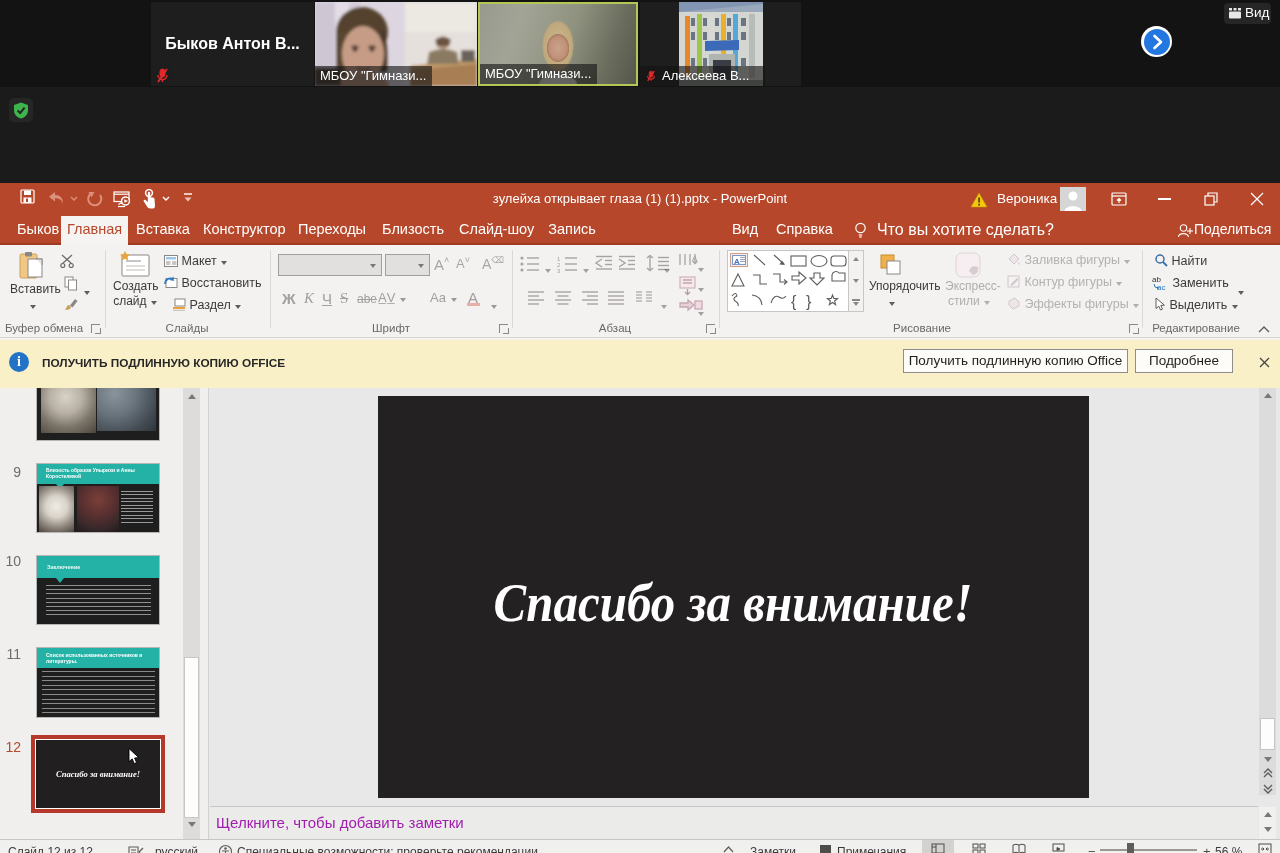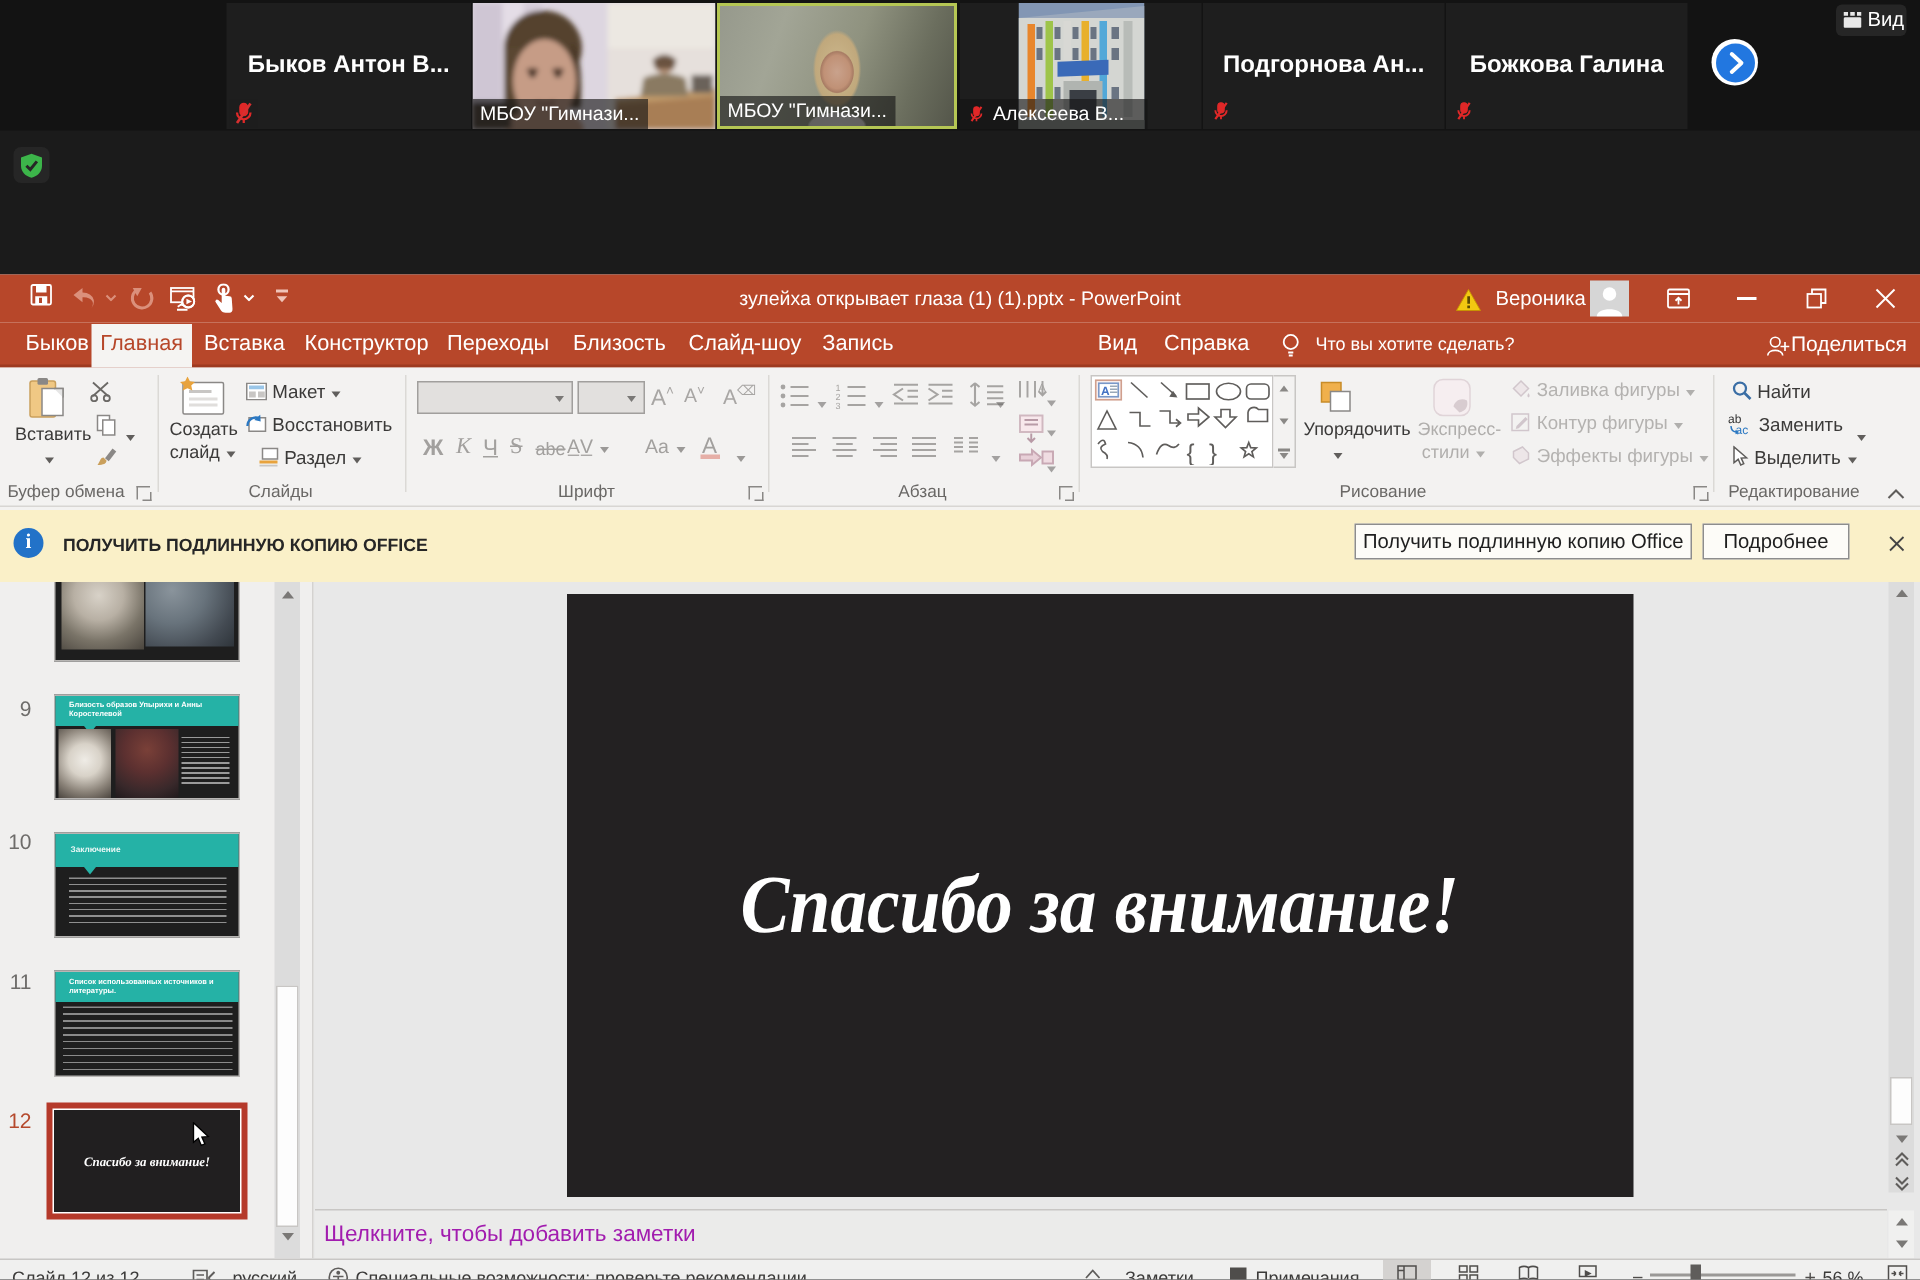--- a/index.html
+++ b/index.html
@@ -145,46 +145,20 @@
       <svg style="position:absolute;left:4px;top:3px;" width="14" height="14" viewBox="0 0 19 19">
           <g stroke="#e02828" fill="#e02828">
             <rect x="7" y="3" width="5" height="8" rx="2.5"></rect>
             <path d="M5 9 a4.5 4.5 0 0 0 9 0" fill="none" stroke-width="1.5"></path>
             <line x1="9.5" y1="13.5" x2="9.5" y2="16" stroke-width="1.5"></line>
             <line x1="14" y1="3" x2="5" y2="16" stroke-width="1.8"></line>
           </g>
         </svg>
     </div>
   </div>
-  <div class="tile" style="left:802px; width:161px;">
-    <div class="tname">Подгорнова  Ан...</div>
-    <div class="micbox" style="left:4px;bottom:1px;background:none;">
-        <svg width="16" height="16" viewBox="0 0 19 19">
-          <g stroke="#e02828" fill="#e02828">
-            <rect x="7" y="3" width="5" height="8" rx="2.5"></rect>
-            <path d="M5 9 a4.5 4.5 0 0 0 9 0" fill="none" stroke-width="1.5"></path>
-            <line x1="9.5" y1="13.5" x2="9.5" y2="16" stroke-width="1.5"></line>
-            <line x1="14" y1="3" x2="5" y2="16" stroke-width="1.8"></line>
-          </g>
-        </svg>
-      </div>
-  </div>
-  <div class="tile" style="left:964px; width:161px;">
-    <div class="tname">Божкова Галина</div>
-    <div class="micbox" style="left:4px;bottom:1px;background:none;">
-        <svg width="16" height="16" viewBox="0 0 19 19">
-          <g stroke="#e02828" fill="#e02828">
-            <rect x="7" y="3" width="5" height="8" rx="2.5"></rect>
-            <path d="M5 9 a4.5 4.5 0 0 0 9 0" fill="none" stroke-width="1.5"></path>
-            <line x1="9.5" y1="13.5" x2="9.5" y2="16" stroke-width="1.5"></line>
-            <line x1="14" y1="3" x2="5" y2="16" stroke-width="1.8"></line>
-          </g>
-        </svg>
-      </div>
-  </div>
 
   <div class="abs" style="left:1141px;top:26px;width:31px;height:31px;border-radius:50%;background:#fff;">
     <div class="abs" style="left:2.5px;top:2.5px;width:26px;height:26px;border-radius:50%;background:#2277e0;"></div>
     <svg class="abs" style="left:2.5px;top:2.5px;" width="26" height="26" viewBox="0 0 26 26">
         <polyline points="10.5,7 17,13 10.5,19" fill="none" stroke="#fff" stroke-width="2.6" stroke-linecap="round" stroke-linejoin="round"></polyline>
       </svg>
   </div>
 
   <div class="abs" style="left:1224px;top:3px;width:47px;height:21px;background:#262626;border-radius:4px;color:#fff;font-size:13.5px;">
     <svg style="position:absolute;left:5px;top:5px;" width="12" height="11" viewBox="0 0 12 11">
@@ -309,21 +283,21 @@
     <div class="tab" style="left:610px;width:100px;margin-top:22px;">Рецензирование</div>
     <div class="tab" style="left:731px;width:28px;">Вид</div>
     <div class="tab" style="left:776px;width:56px;">Справка</div>
     <svg style="position:absolute;left:853px;top:7px;" width="15" height="17" viewBox="0 0 15 17">
         <g fill="none" stroke="#fff" stroke-width="1.2">
           <circle cx="7.5" cy="6" r="4.7"></circle>
           <line x1="5.8" y1="13" x2="9.2" y2="13"></line>
           <line x1="6.2" y1="15" x2="8.8" y2="15"></line>
         </g>
       </svg>
-    <div class="tab" style="left:877px;width:170px;text-align:left;font-size:12px;">Что вы хотите сделать?</div>
+    <div class="tab" style="left:877px;width:170px;text-align:left;font-size:16px;">Что вы хотите сделать?</div>
     <svg style="position:absolute;left:1177px;top:8px;" width="16" height="15" viewBox="0 0 16 15">
         <g fill="none" stroke="#fff" stroke-width="1.1">
           <circle cx="6.5" cy="5" r="3.2"></circle>
           <path d="M1.5 14 C1.5 9.5 11.5 9.5 11.5 14"></path>
           <line x1="13" y1="5" x2="13" y2="11"></line>
           <line x1="10" y1="8" x2="16" y2="8"></line>
         </g>
       </svg>
     <div class="tab" style="left:1194px;width:70px;font-size:14px;">Поделиться</div>
   </div>

